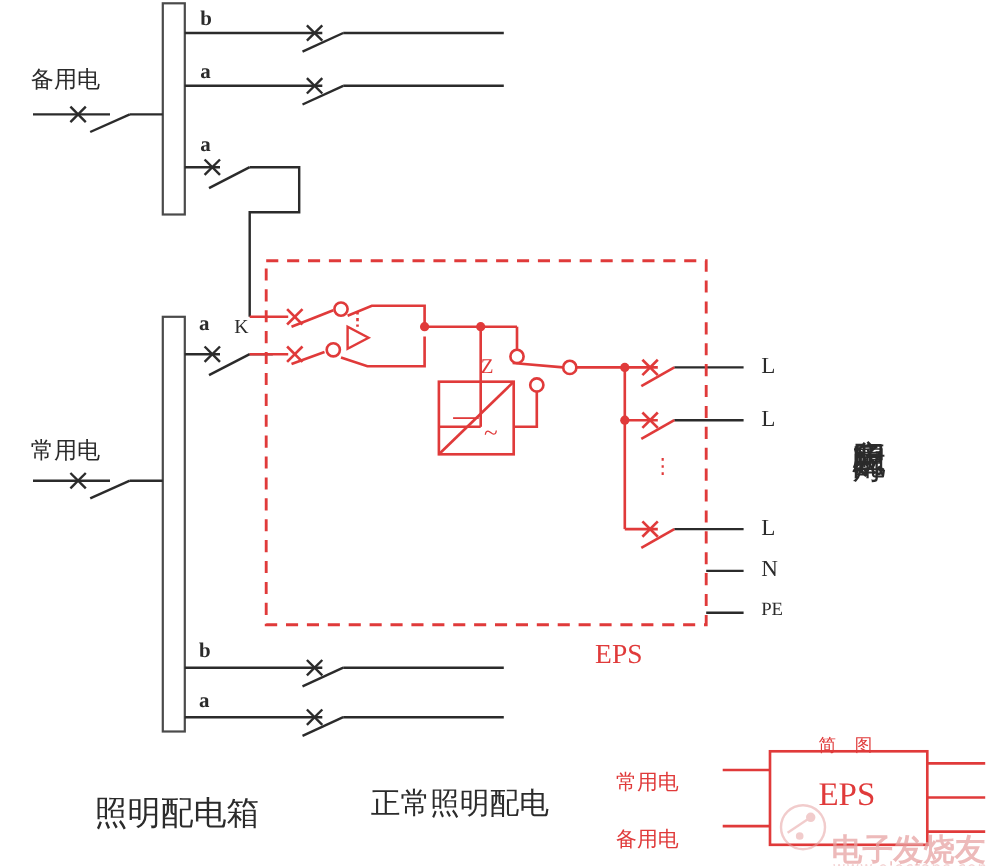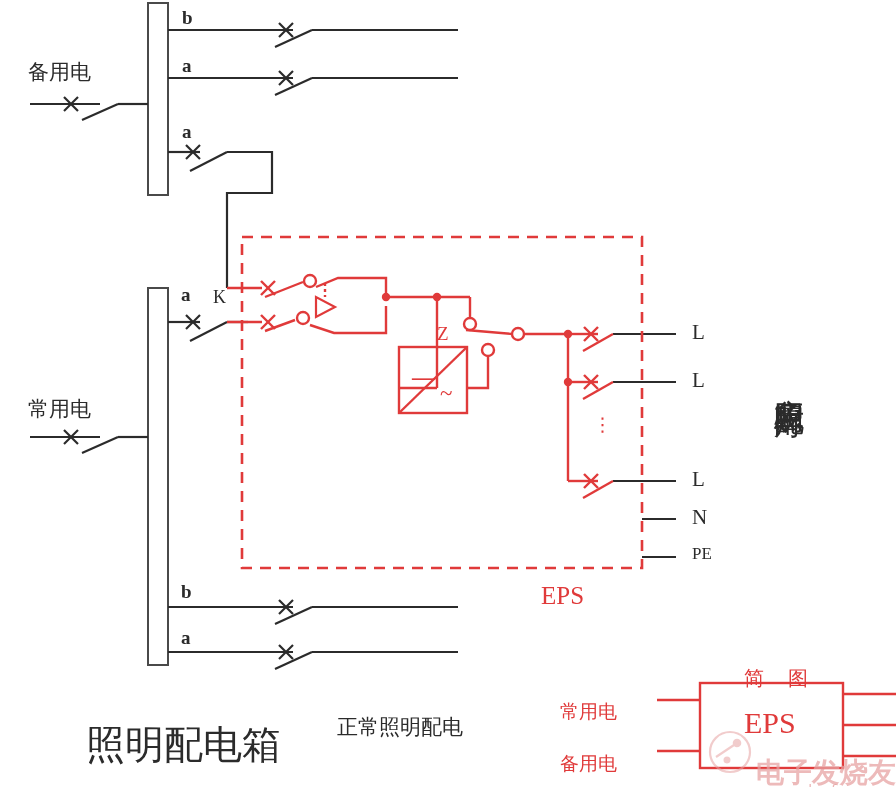--- a/index.html
+++ b/index.html
@@ -255,24 +255,24 @@
   <div class="lbl lbl-red serif-it" style="left:541px; top:583px; font-size:25px;">EPS</div>
 
   <div class="lbl lbl-black serif-it" style="left:692px; top:322px; font-size:21px;">L</div>
   <div class="lbl lbl-black serif-it" style="left:692px; top:370px; font-size:21px;">L</div>
   <div class="lbl lbl-black serif-it" style="left:692px; top:469px; font-size:21px;">L</div>
   <div class="lbl lbl-black serif-it" style="left:692px; top:507px; font-size:21px;">N</div>
   <div class="lbl lbl-black serif-it" style="left:692px; top:545px; font-size:17px;">PE</div>
 
   <div class="lbl lbl-black cjk vtext" style="left:774px; top:355px; font-size:30px;">应急照明配灯</div>
 
-  <div class="lbl lbl-black cjk" style="left:86px; top:705px; font-size:39px;">照明配电箱</div>
-  <div class="lbl lbl-black cjk" style="left:337px; top:697px; font-size:21px;">正常照明配电</div>
-
-  <div class="lbl lbl-red cjk" style="left:744px; top:650px; font-size:20px; letter-spacing:6px;font-family:Liberation Mono, monospace;">简 图</div>
+  <div class="lbl lbl-black cjk" style="left:86px; top:705px; font-size:30px;">照明配电箱</div>
+  <div class="lbl lbl-black cjk" style="left:337px; top:697px; font-size:27px;">正常照明配电</div>
+
+  <div class="lbl lbl-red cjk" style="left:744px; top:650px; font-size:16px; letter-spacing:6px;">简 图</div>
   <div class="lbl lbl-red serif-it" style="left:744px; top:708px; font-size:30px;">EPS</div>
   <div class="lbl lbl-red cjk" style="left:560px; top:682px; font-size:19px;">常用电</div>
   <div class="lbl lbl-red cjk" style="left:560px; top:734px; font-size:19px;">备用电</div>
 
   <div class="wm cjk" style="left:756px; top:734px; font-size:28px; font-weight:700; opacity:0.75;">电子发烧友</div>
   <div class="wm cjk" style="left:757px; top:762px; font-size:14px; letter-spacing:1px; opacity:0.8;">www.elecfans.com</div>
 
 </div>
 
 </body></html>

